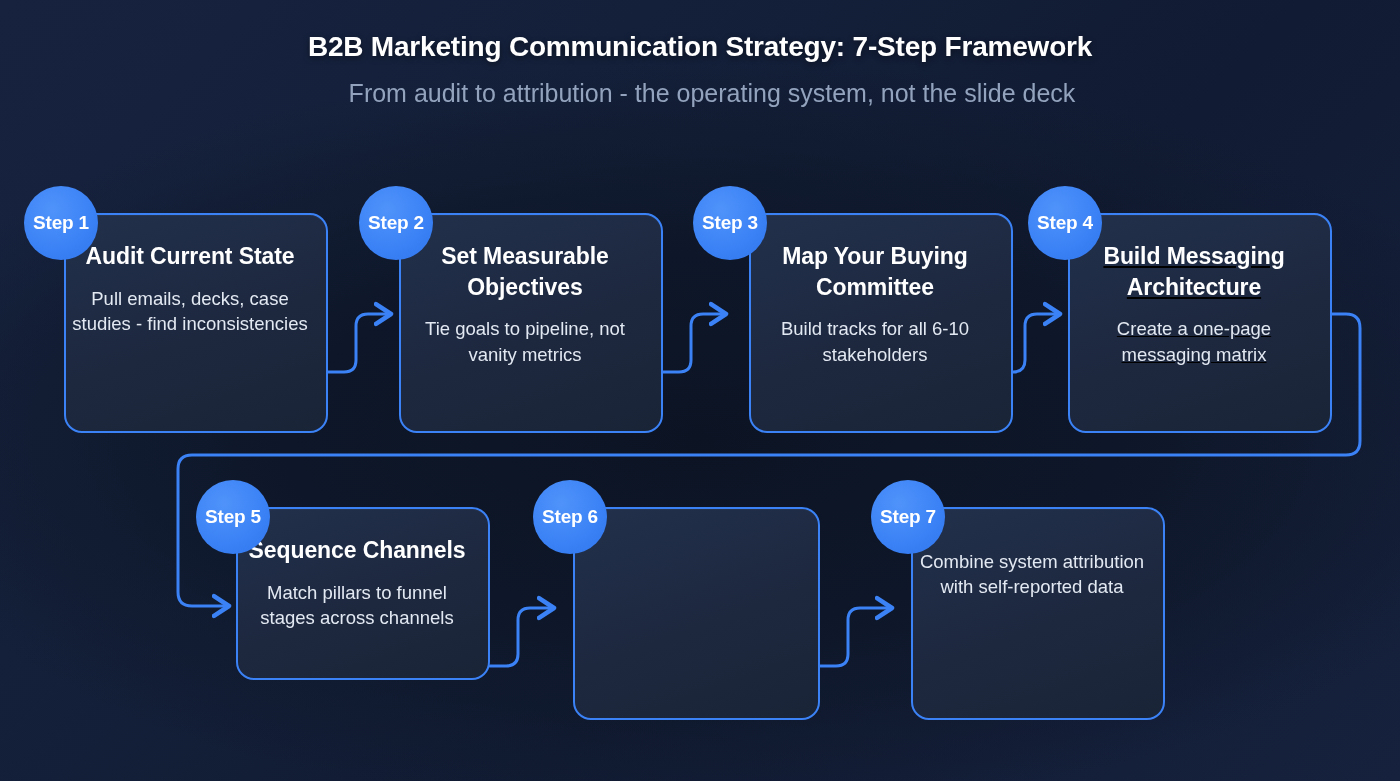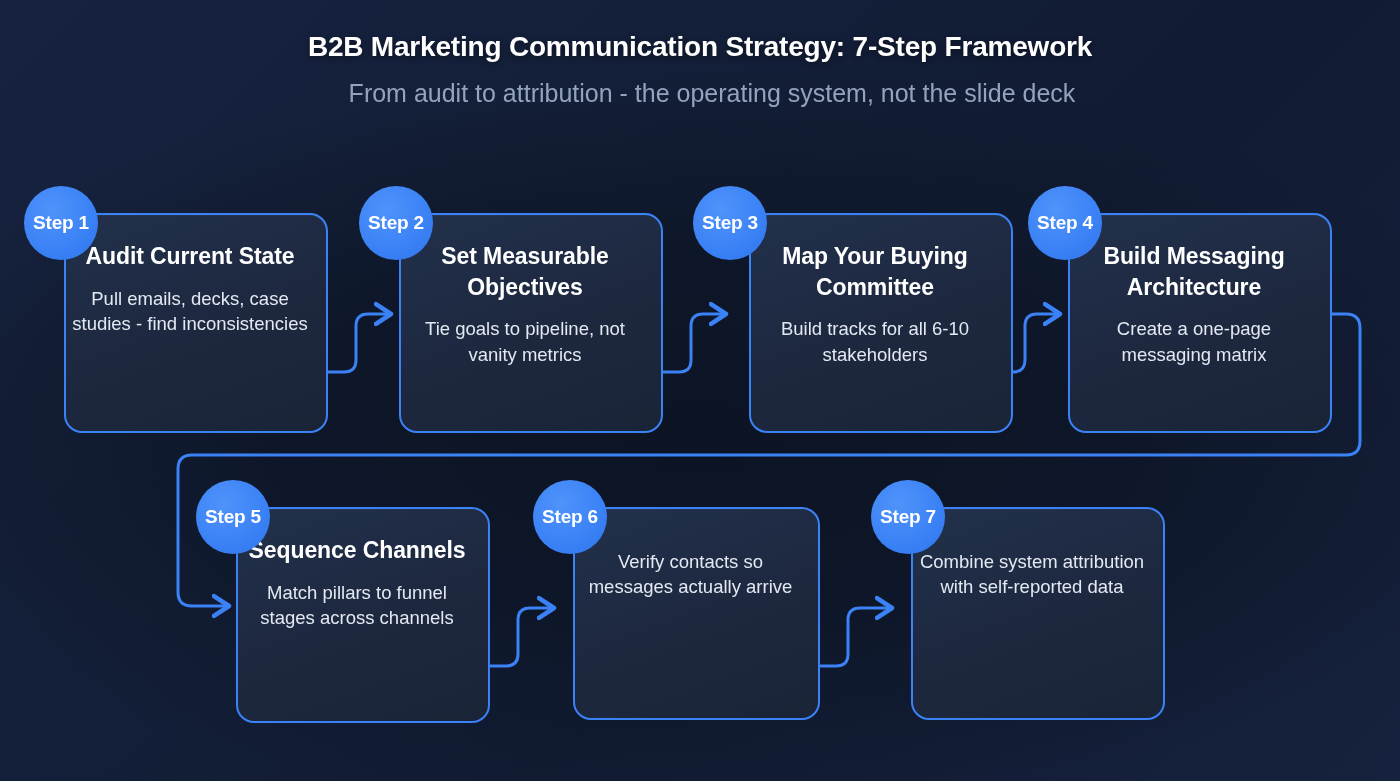--- a/index.html
+++ b/index.html
@@ -112,25 +112,25 @@
   }
 
   
   #step-1 { left: 64px;   top: 186px; }
   #step-1 .card { width: 264px; height: 220px; }
   #step-2 { left: 399px;  top: 186px; }
   #step-2 .card { width: 264px; height: 220px; }
   #step-3 { left: 733px;  top: 186px; }
   #step-3 .card { width: 264px; height: 220px; margin-left: 16px; }
   #step-4 { left: 1068px; top: 186px; }
-  #step-4 .card { width: 264px; height: 220px; }
+  #step-4 .card { width: 264px; height: 220px; text-decoration: underline; }
 
   
   #step-5 { left: 236px;  top: 480px; }
-  #step-5 .card { width: 254px; height: 216px; }
+  #step-5 .card { width: 254px; height: 173px; }
   #step-6 { left: 573px;  top: 480px; }
   #step-6 .card { width: 247px; height: 213px; }
   #step-7 { left: 911px;  top: 480px; }
   #step-7 .card { width: 254px; height: 213px; }
 </style>
 </head>
 <body>
 
 <div id="stage">
 
@@ -198,21 +198,20 @@
   <div class="step" id="step-5">
     <div class="card">
       <div class="card-title">Sequence Channels</div>
       <div class="card-desc">Match pillars to funnel stages across channels</div>
     </div>
     <div class="badge">Step 5</div>
   </div>
 
   <div class="step" id="step-6">
     <div class="card">
-      <div class="card-desc">Verify contacts so messages actually arrive</div>
     </div>
     <div class="badge">Step 6</div>
   </div>
 
   <div class="step" id="step-7">
     <div class="card">
       <div class="card-desc">Combine system attribution with self-reported data</div>
     </div>
     <div class="badge">Step 7</div>
   </div>

